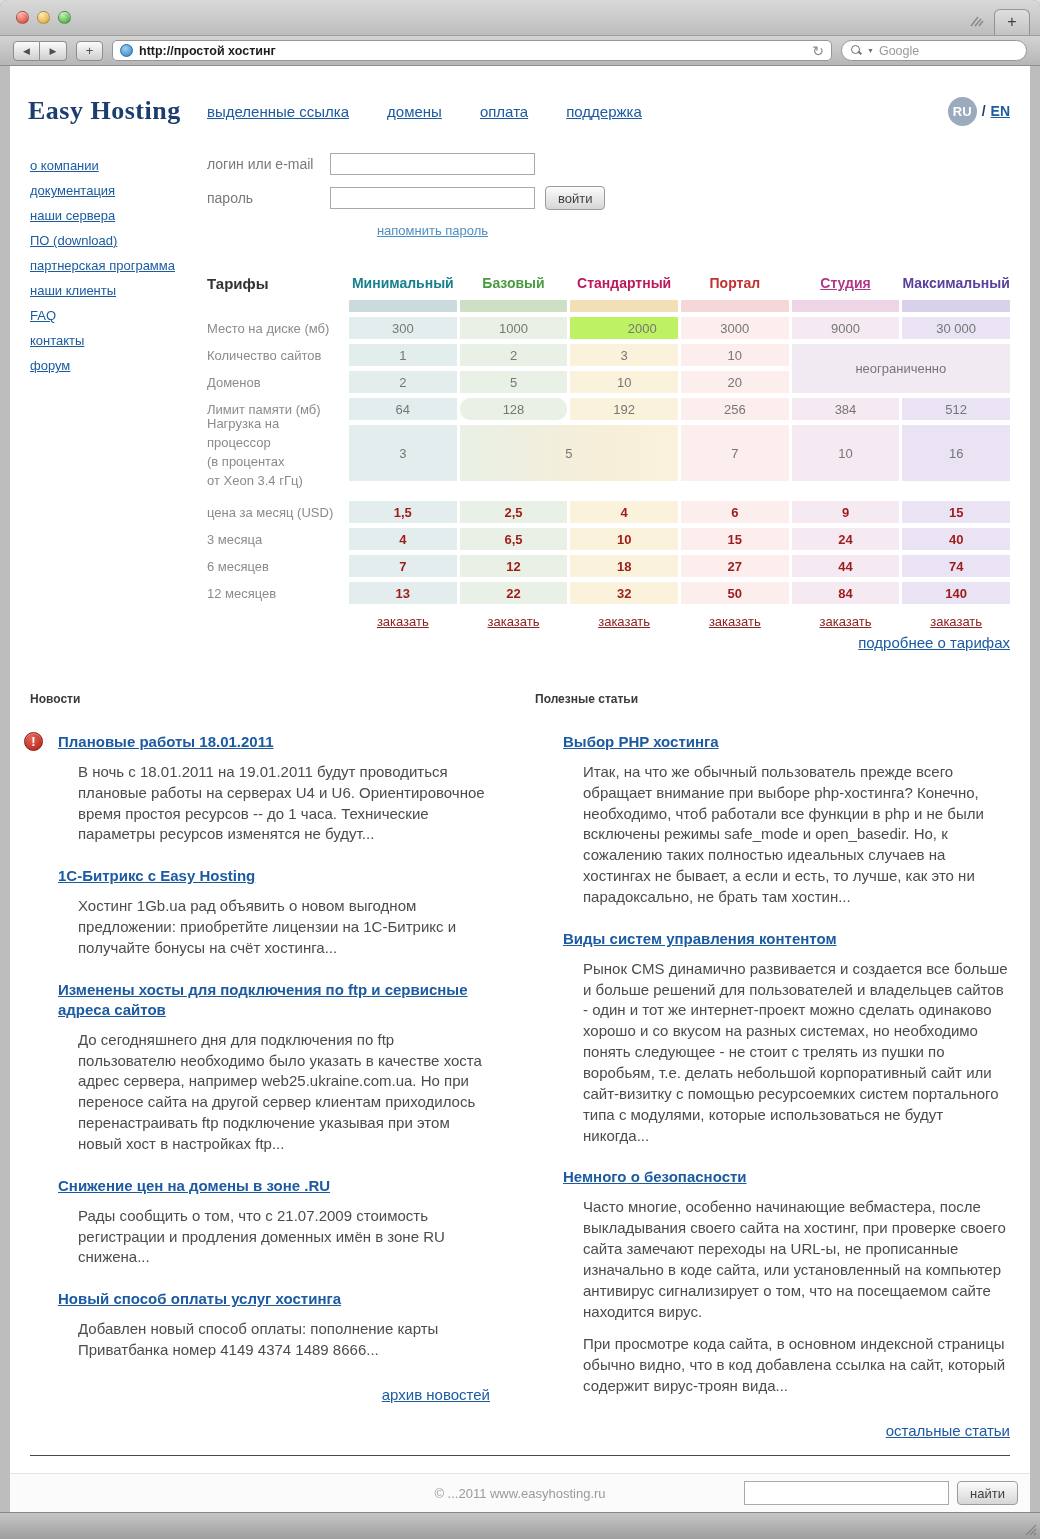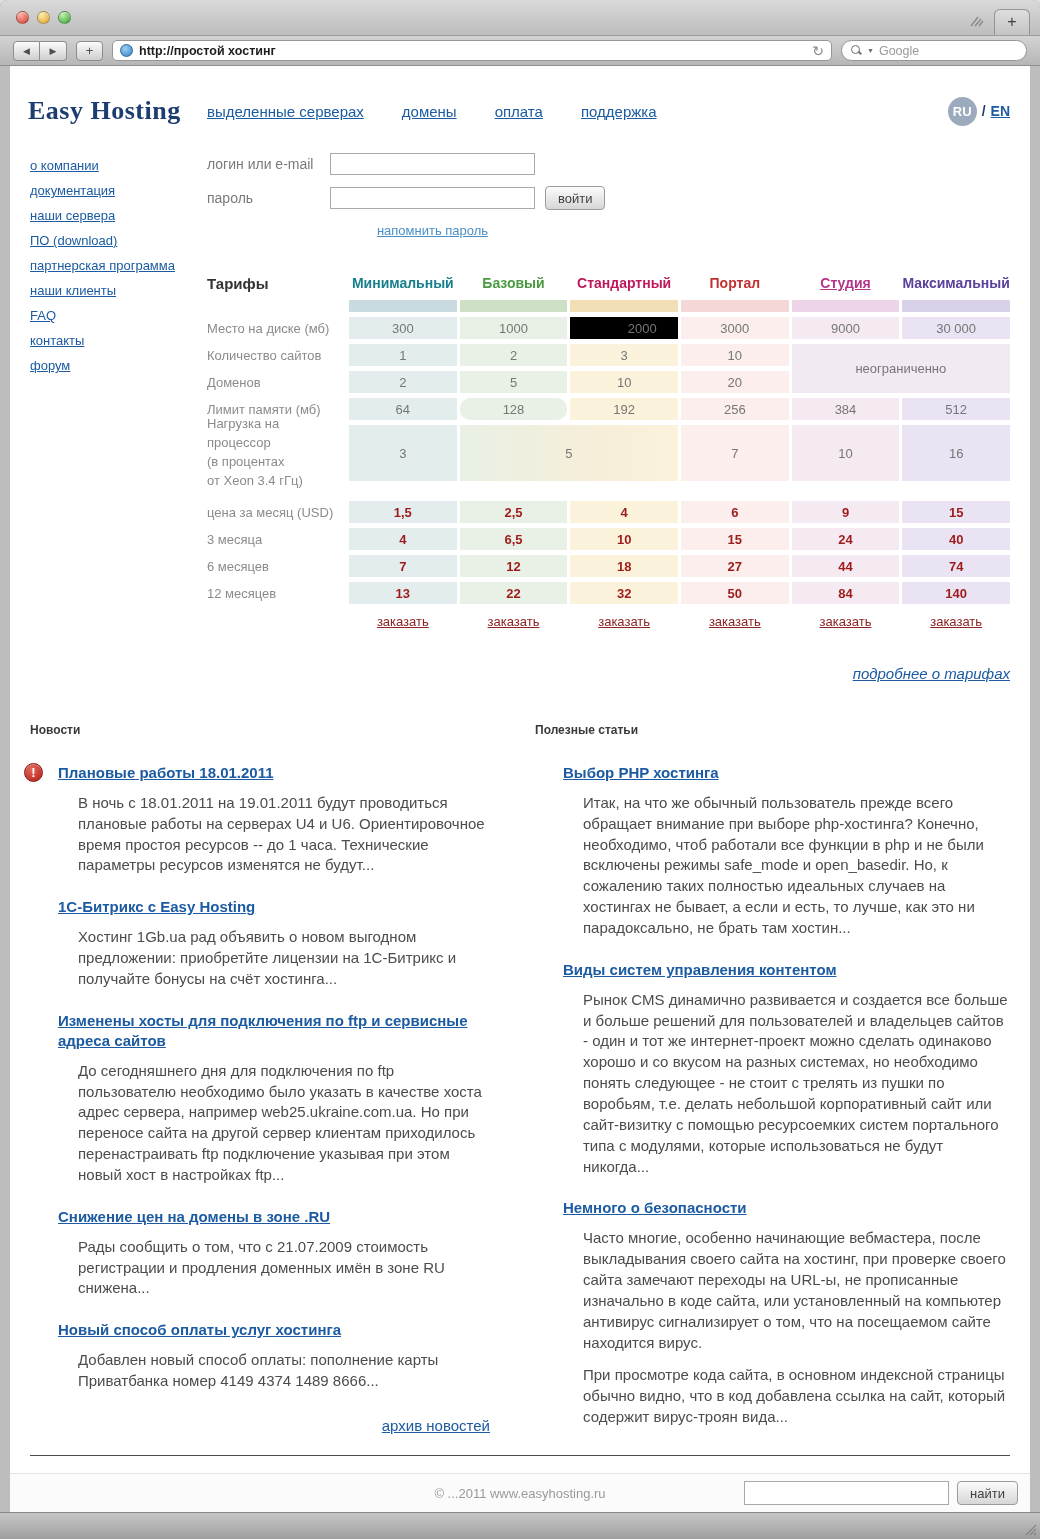--- a/index.html
+++ b/index.html
@@ -90,21 +90,21 @@
   .pre { white-space:pre-line; line-height:1.45; align-items:center; }
   .t-cell { display:flex; align-items:center; justify-content:center; font-size:13px; color:#767676; }
   .start2 { grid-column:2; }
   .span2 { grid-column:span 2; }
   .unl { grid-column:span 2; grid-row:span 2; background:#f1eaf3; }
   .cpu-merge { background:linear-gradient(to right, #e9f0e5, #f6eed8 65%, #faf2da); }
   .spacer-row { grid-column:1/8; }
   .price { color:#9e1b1b; font-weight:bold; }
   .order-cell { display:flex; align-items:center; justify-content:center; }
   .order-cell a { font-size:13px; color:#8d2424; text-decoration:underline; }
-  .more-row { text-align:right; margin-top:32px;font-style:italic; }
+  .more-row { text-align:right; margin-top:1px; }
   .more-row a { font-size:15px; }
 
   
   .columns { display:flex; gap:45px; padding:0 20px; margin-top:40px; }
   .col-news { width:460px; flex:0 0 460px; }
   .col-articles { flex:1; }
   .sec-title { font-size:12px; font-weight:bold; color:#3a3a3a; margin-bottom:26px; }
   .item { padding-left:28px; margin-bottom:21px; position:relative; }
   .item-head a { font-size:15px; font-weight:bold; line-height:1.33; }
   .item-body { padding-left:20px; margin-top:10px; }
@@ -177,21 +177,21 @@
       <span>Google</span>
     </div>
   </div>
 
   <div class="page">
     <div class="page-content">
 
       <div class="site-header">
         <div class="logo">Easy Hosting</div>
         <nav class="main-nav">
-          <a class="blue-link">выделенные серверах</a>
+          <a class="blue-link">выделенные ссылка</a>
           <a class="blue-link">домены</a>
           <a class="blue-link">оплата</a>
           <a class="blue-link">поддержка</a>
         </nav>
         <div class="lang">
           <span class="lang-pill">RU</span>
           <span class="lang-sep">/</span>
           <a class="blue-link lang-en">EN</a>
         </div>
       </div>
@@ -239,21 +239,21 @@
             <div class="plan-bar start2" style="background: rgb(201, 219, 222);"></div>
             <div class="plan-bar" style="background: rgb(205, 224, 198);"></div>
             <div class="plan-bar" style="background: rgb(243, 223, 182);"></div>
             <div class="plan-bar" style="background: rgb(246, 215, 215);"></div>
             <div class="plan-bar" style="background: rgb(237, 212, 230);"></div>
             <div class="plan-bar" style="background: rgb(217, 208, 234);"></div>
 
             <div class="t-label">Место на диске (мб)</div>
             <div class="t-cell" style="background: rgb(228, 237, 238);">300</div>
             <div class="t-cell" style="background: rgb(233, 240, 229);">1000</div>
-            <div class="t-cell" style="background: #000000; padding-left: 36px;">2000</div>
+            <div class="t-cell" style="background: #bef264; padding-left: 36px;">2000</div>
             <div class="t-cell" style="background: rgb(253, 238, 238);">3000</div>
             <div class="t-cell" style="background: rgb(245, 234, 242);">9000</div>
             <div class="t-cell" style="background: rgb(234, 227, 244);">30 000</div>
 
             <div class="t-label">Количество сайтов</div>
             <div class="t-cell" style="background: rgb(228, 237, 238);">1</div>
             <div class="t-cell" style="background: rgb(233, 240, 229);">2</div>
             <div class="t-cell" style="background: rgb(250, 242, 218);">3</div>
             <div class="t-cell" style="background: rgb(253, 238, 238);">10</div>
             <div class="t-cell unl">неограниченно</div>

